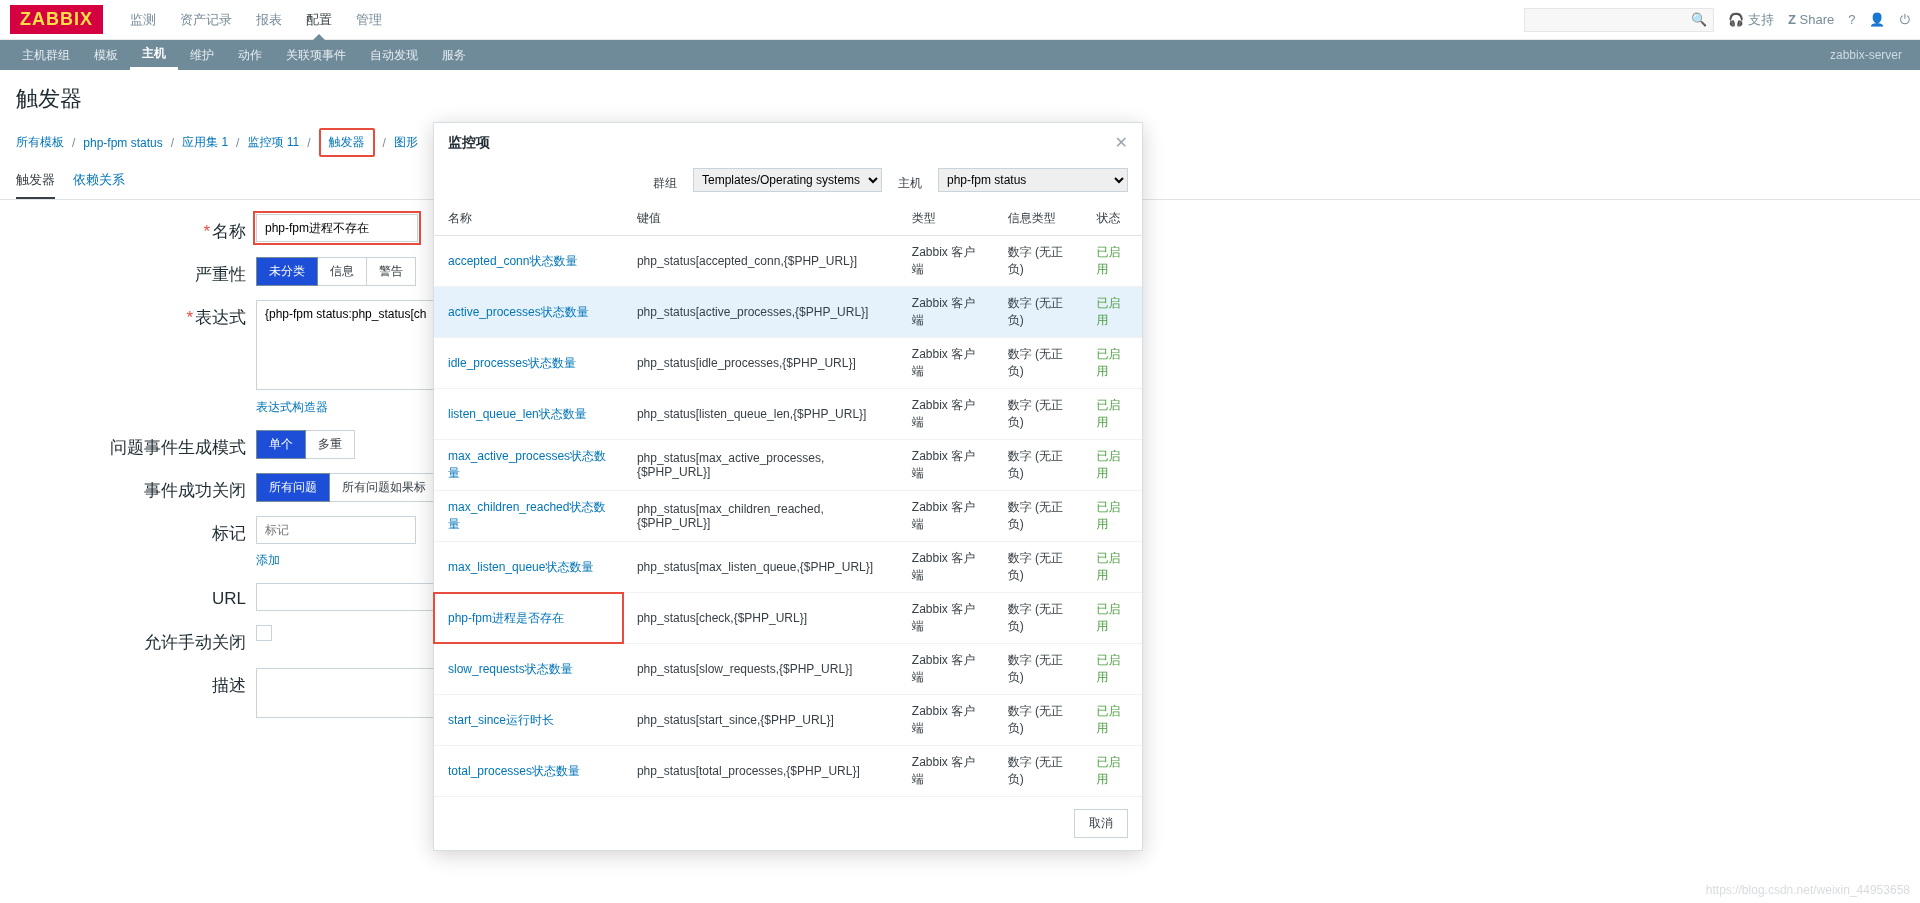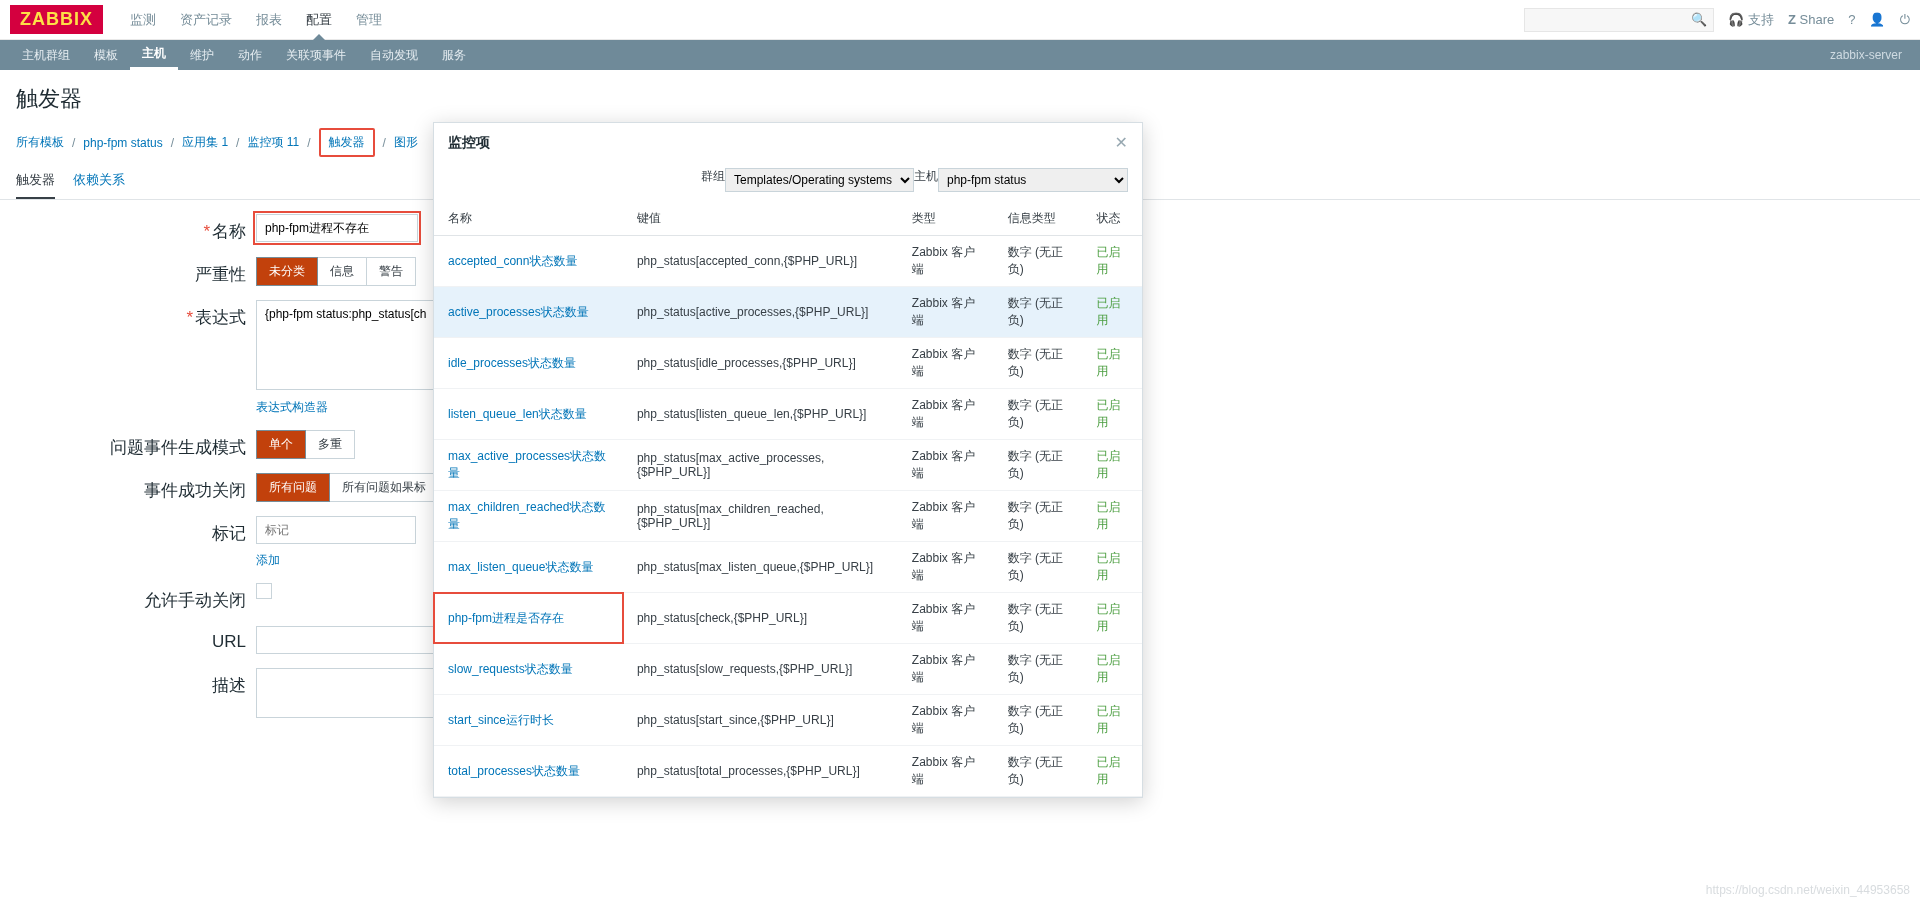--- a/index.html
+++ b/index.html
@@ -36,32 +36,32 @@
 .form { padding: 14px 16px; max-width: 740px; }
 .form-row { display: flex; align-items: flex-start; margin-bottom: 14px; }
 .form-row .label { width: 240px; text-align: right; padding-right: 10px; padding-top: 6px; color: #1f2c33; font-size: 17px; }
 .form-row .label .req { color: #e74c3c; margin-right: 2px; }
 .form-row .control { flex: 1; }
 .txt-input { border: 1px solid #c9d4da; height: 28px; padding: 0 8px; width: 100%; font-size: 12px; }
 .txt-input.outlined-red { outline: 2px solid #e74c3c; outline-offset: 1px; width: 162px; }
 .btn-group { display: flex; }
 .btn-seg { border: 1px solid #c9d4da; padding: 5px 12px; font-size: 12px; background: #fff; cursor: pointer; color: #384047; }
 .btn-seg + .btn-seg { border-left: none; }
-.btn-seg.active { background: #c2410c; color: #fff; border-color: #768d99; }
+.btn-seg.active { background: #1d4ed8; color: #fff; border-color: #768d99; }
 .textarea { border: 1px solid #c9d4da; width: 100%; height: 90px; padding: 6px 8px; font-size: 12px; resize: none; font-family: inherit; }
 .link-small { color: #0275b8; font-size: 12px; cursor: pointer; }
 .checkbox { width: 16px; height: 16px; border: 1px solid #c9d4da; display: inline-block; }
 
 
 .modal-backdrop { position: fixed; inset: 0; pointer-events: none; }
 .modal { position: absolute; top: 122px; left: 433px; width: 710px; background: #fff; box-shadow: 0 4px 20px rgba(0,0,0,0.18); border: 1px solid #d6dee3; pointer-events: auto; }
 .modal-header { display: flex; align-items: center; padding: 10px 14px; }
 .modal-title { font-weight: bold; font-size: 14px; }
 .modal-close { margin-left: auto; color: #97a8b1; cursor: pointer; font-size: 16px; }
-.modal-filters { display: flex; justify-content: flex-end; gap: 0; align-items: flex-start; padding: 6px 14px 10px; }
+.modal-filters { display: flex; justify-content: flex-end; gap: 16px; align-items: flex-end; padding: 6px 14px 10px; }
 .modal-filters label { font-size: 12px; color: #384047; }
 .modal-filters select { border: 1px solid #c9d4da; height: 24px; font-size: 12px; padding: 0 4px; }
 .modal-table { width: 100%; border-collapse: collapse; }
 .modal-table th { text-align: left; font-weight: normal; color: #384047; padding: 8px 14px; font-size: 12px; border-bottom: 1px solid #e0e4e7; }
 .modal-table td { padding: 8px 14px; font-size: 12px; border-bottom: 1px solid #f0f2f4; color: #384047; }
 .modal-table tr.highlight td { background: #e6f2fb; }
 .modal-table td .name-link { color: #0275b8; }
 .modal-table td.enabled { color: #4a9d3f; }
 .modal-table tr.red-outline td:first-child { position: relative; }
 .modal-table tr.red-outline td:first-child::before { content:""; position:absolute; left:-1px; top:-1px; right:-1px; bottom:-1px; border:2px solid #e74c3c; pointer-events:none; }
@@ -170,26 +170,26 @@
       </div>
   </div>
   <div class="form-row">
     <div class="label"><span>标记</span></div>
     <div class="control">
       <input class="txt-input" style="width: 160px;" placeholder="标记">
       <div style="margin-top:8px"><a class="link-small">添加</a></div>
     </div>
   </div>
   <div class="form-row">
+    <div class="label"><span>URL</span></div>
+    <div class="control"><input class="txt-input" style="width: 460px;"></div>
+  </div>
+  <div class="form-row">
     <div class="label"><span>允许手动关闭</span></div>
     <div class="control"><span class="checkbox"></span></div>
-  </div>
-  <div class="form-row">
-    <div class="label"><span>URL</span></div>
-    <div class="control"><input class="txt-input" style="width: 460px;"></div>
   </div>
   <div class="form-row">
     <div class="label"><span>描述</span></div>
     <div class="control"><textarea class="textarea" style="height: 50px; width: 460px;"></textarea></div>
   </div>
 </div>
 
 <div class="modal-backdrop">
   <div class="modal">
     <div class="modal-header">
@@ -285,16 +285,19 @@
           </tr>
           <tr>
             <td><a class="name-link">total_processes状态数量</a></td>
             <td>php_status[total_processes,{$PHP_URL}]</td>
             <td>Zabbix 客户端</td>
             <td>数字 (无正负)</td>
             <td class="enabled">已启用</td>
           </tr>
         </tbody>
     </table>
+    <div class="modal-footer">
+      <button class="btn-cancel">取消</button>
+    </div>
   </div>
 </div>
 
 <div class="watermark">https://blog.csdn.net/weixin_44953658</div>
 
 </body></html>

